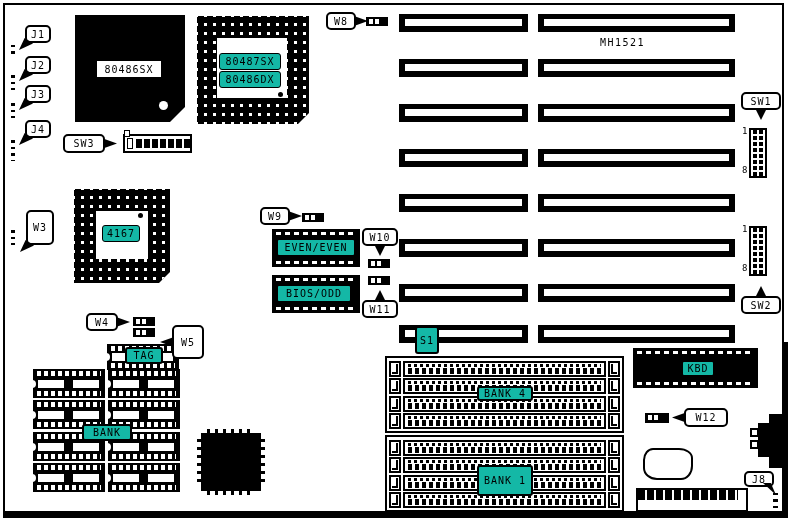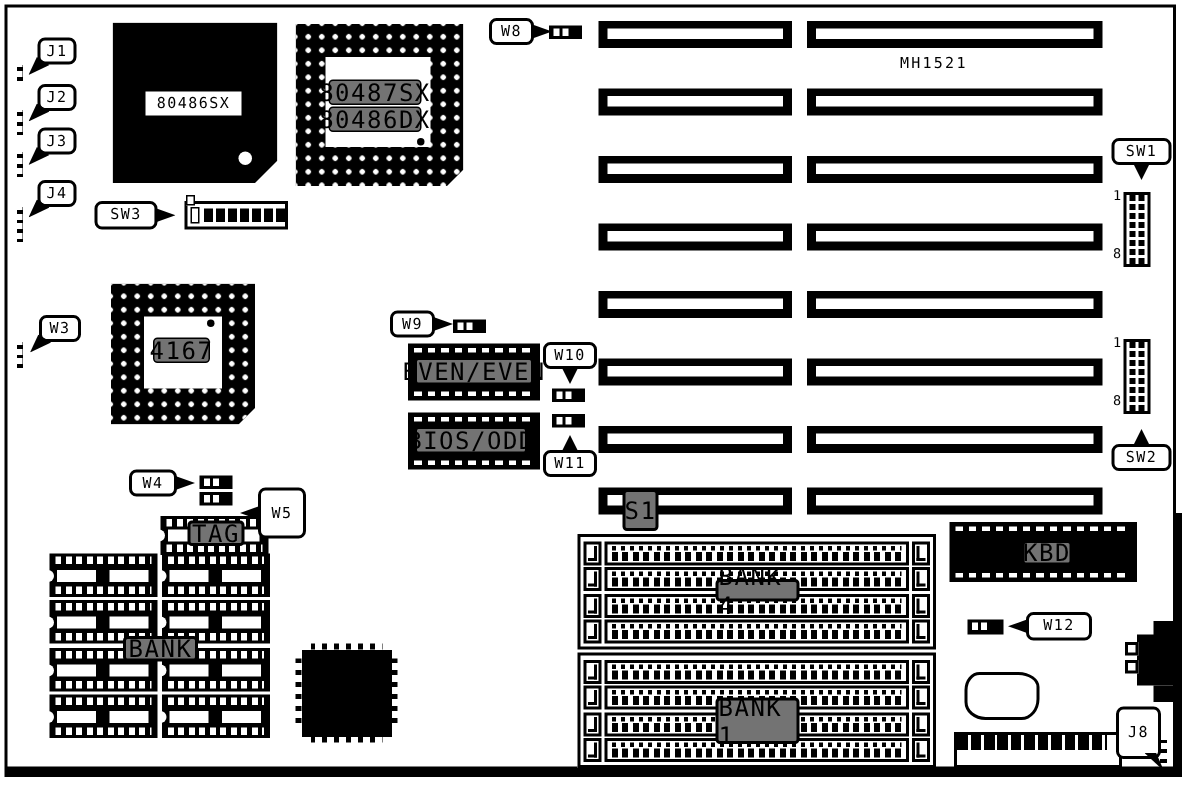--- a/index.html
+++ b/index.html
@@ -33,22 +33,22 @@
            clip-path:polygon(0 0,100% 0,100% calc(100% - 15px),calc(100% - 15px) 100%,0 100%)}
   .cpuchip .dot{position:absolute;width:9px;height:9px;border-radius:50%;background:#fff}
   .plainlbl{position:absolute;background:#fff;display:flex;align-items:center;justify-content:center;
             font-size:11px;letter-spacing:1px}
   
   .pga{position:absolute;background-color:#000;
        background-image:radial-gradient(circle,#fff 1.6px,rgba(0,0,0,0) 2px);
        background-size:9px 9px;background-position:4px 4px;
        clip-path:polygon(0 0,100% 0,100% calc(100% - 11px),calc(100% - 11px) 100%,0 100%)}
   .pga .well{position:absolute;background:#fff}
-  .lblbox{background:#737373;border:2px solid #000;border-radius:3px;box-sizing:border-box;
-          display:flex;align-items:center;justify-content:center;font-size:16px;letter-spacing:1px}
+  .lblbox{background:#14b8a6;border:2px solid #000;border-radius:3px;box-sizing:border-box;
+          display:flex;align-items:center;justify-content:center;font-size:10px;letter-spacing:1px}
   .abslbl{position:absolute;z-index:6}
   .bdot{position:absolute;width:5px;height:5px;border-radius:50%;background:#000}
   
   .hsw{position:absolute;border:2px solid #000;box-sizing:border-box;background-color:#fff;
        background-image:repeating-linear-gradient(90deg,#000 0 6px,rgba(0,0,0,0) 6px 8px);
        background-size:54px calc(100% - 6px);background-position:11px 3px;background-repeat:no-repeat}
   .hsw::before{content:"";position:absolute;left:2px;top:2px;width:4px;height:9px;border:1px solid #000}
   .hsw::after{content:"";position:absolute;left:-1px;top:-6px;width:4px;height:5px;background:#fff;border:1px solid #000}
   
   .vsw{position:absolute;width:18px;height:50px;border:2px solid #000;box-sizing:border-box;background-color:#fff;
@@ -131,21 +131,21 @@
       <i class="tail dl"></i>
     </div>
   <div class="callout" style="left:25px;top:85px;width:26px;height:18px">
       <span>J3</span>
       <i class="tail dl"></i>
     </div>
   <div class="callout" style="left:25px;top:120px;width:26px;height:18px">
       <span>J4</span>
       <i class="tail dl"></i>
     </div>
-  <div class="callout" style="left:26px;top:210px;width:28px;height:18px">
+  <div class="callout" style="left:26px;top:210px;width:28px;height:35px">
       <span>W3</span>
       <i class="tail dl"></i>
     </div>
 
   <div class="cpuchip" style="left:75px;top:15px;width:110px;height:107px">
     <div class="plainlbl" style="left:22px;top:46px;width:64px;height:16px;font-size:10px">80486SX</div>
     <div class="dot" style="left:84px;top:86px"></div>
   </div>
 
   <div class="pga" style="left:197px;top:16px;width:112px;height:108px">
@@ -318,18 +318,18 @@
   <div class="batt" style="left:643px;top:448px;width:46px;height:28px"></div>
 
   <div class="blk" style="left:769px;top:414px;width:18px;height:10px"></div>
   <div class="blk" style="left:758px;top:423px;width:29px;height:34px"></div>
   <div class="blk" style="left:769px;top:457px;width:18px;height:11px"></div>
   <div class="wsq" style="left:750px;top:428px"></div>
   <div class="wsq" style="left:750px;top:440px"></div>
 
   <div class="pwr" style="left:636px;top:488px;width:112px;height:24px"></div>
 
-  <div class="callout" style="left:744px;top:471px;width:30px;height:35px">
+  <div class="callout" style="left:744px;top:471px;width:30px;height:16px">
       <span>J8</span>
       <i class="tail dr"></i>
     </div>
   <div class="pinhdr" style="left:771px;top:489px;height:24px;width:9px"></div>
 </div>
 
 </body></html>

